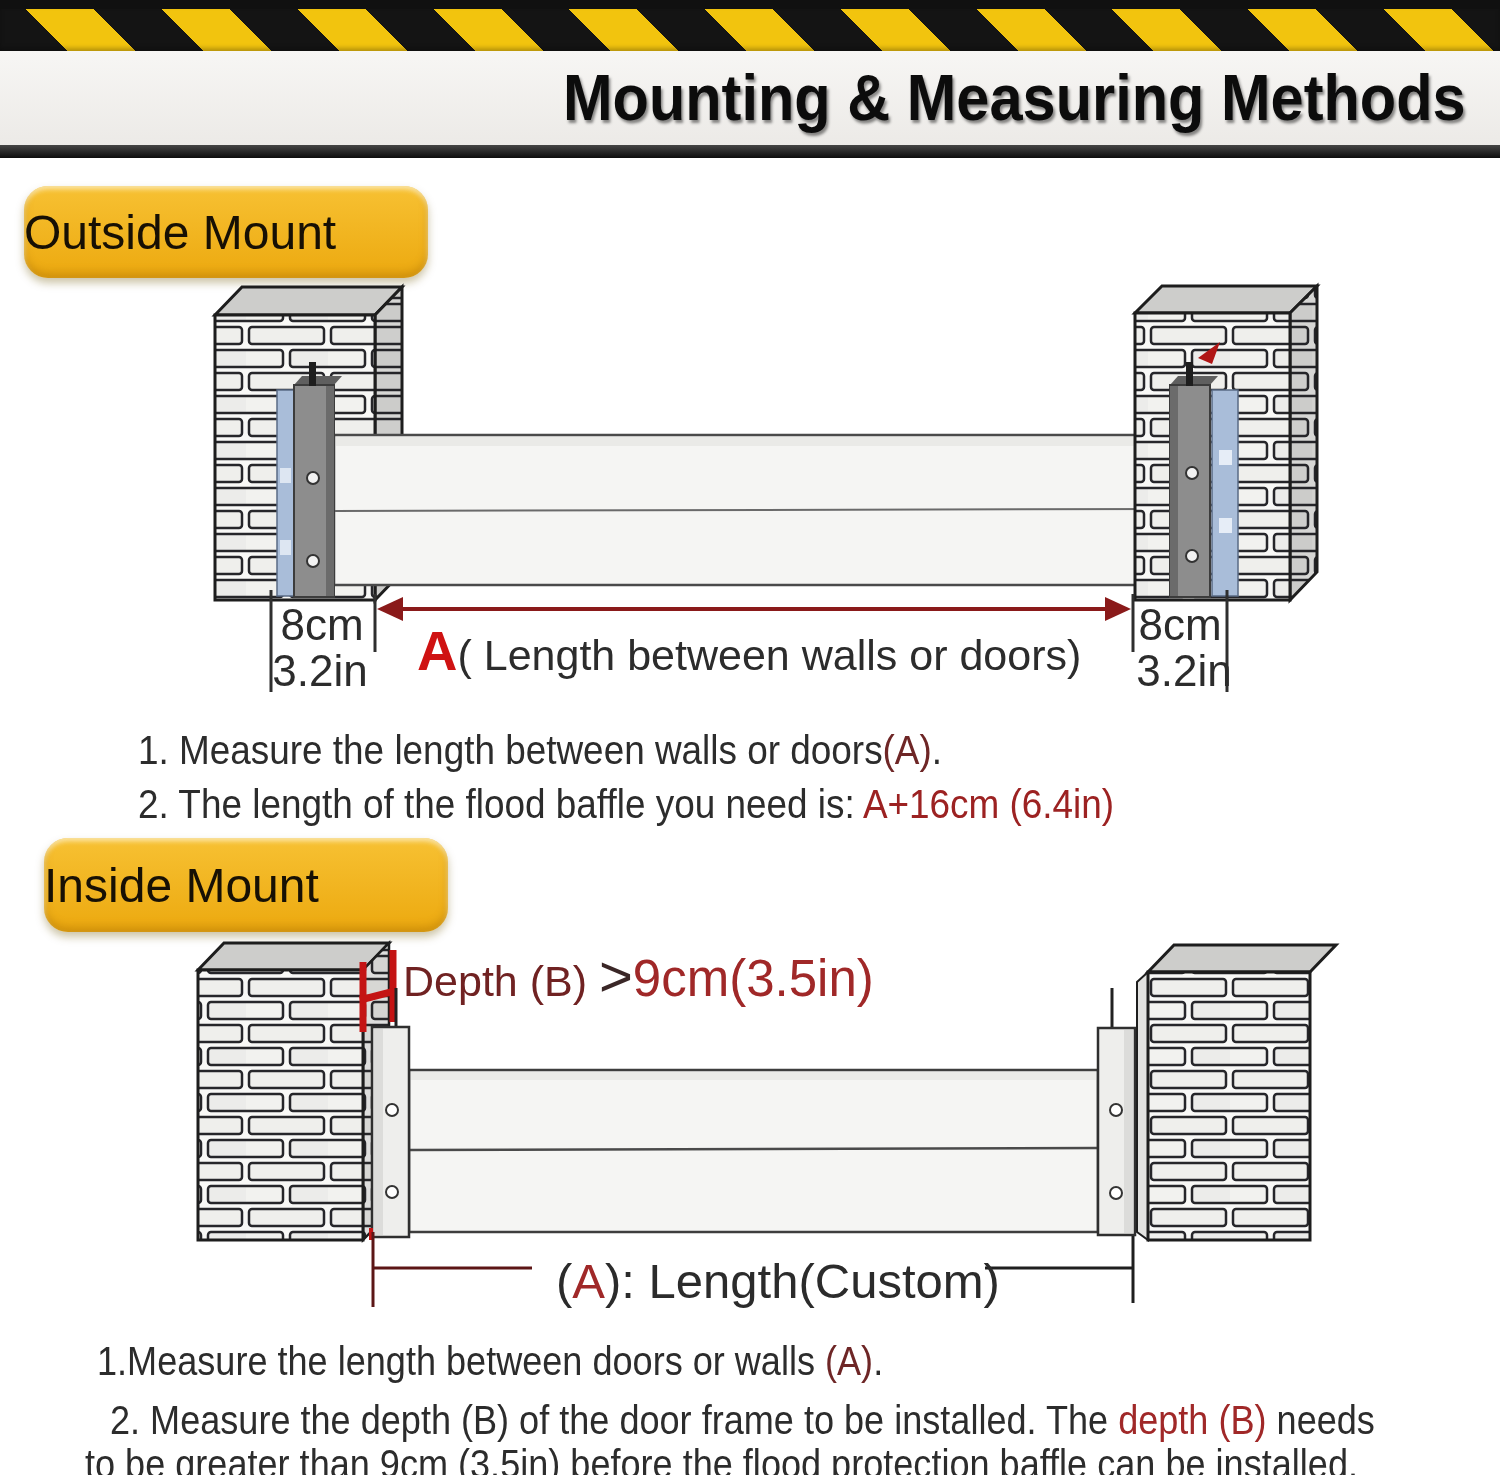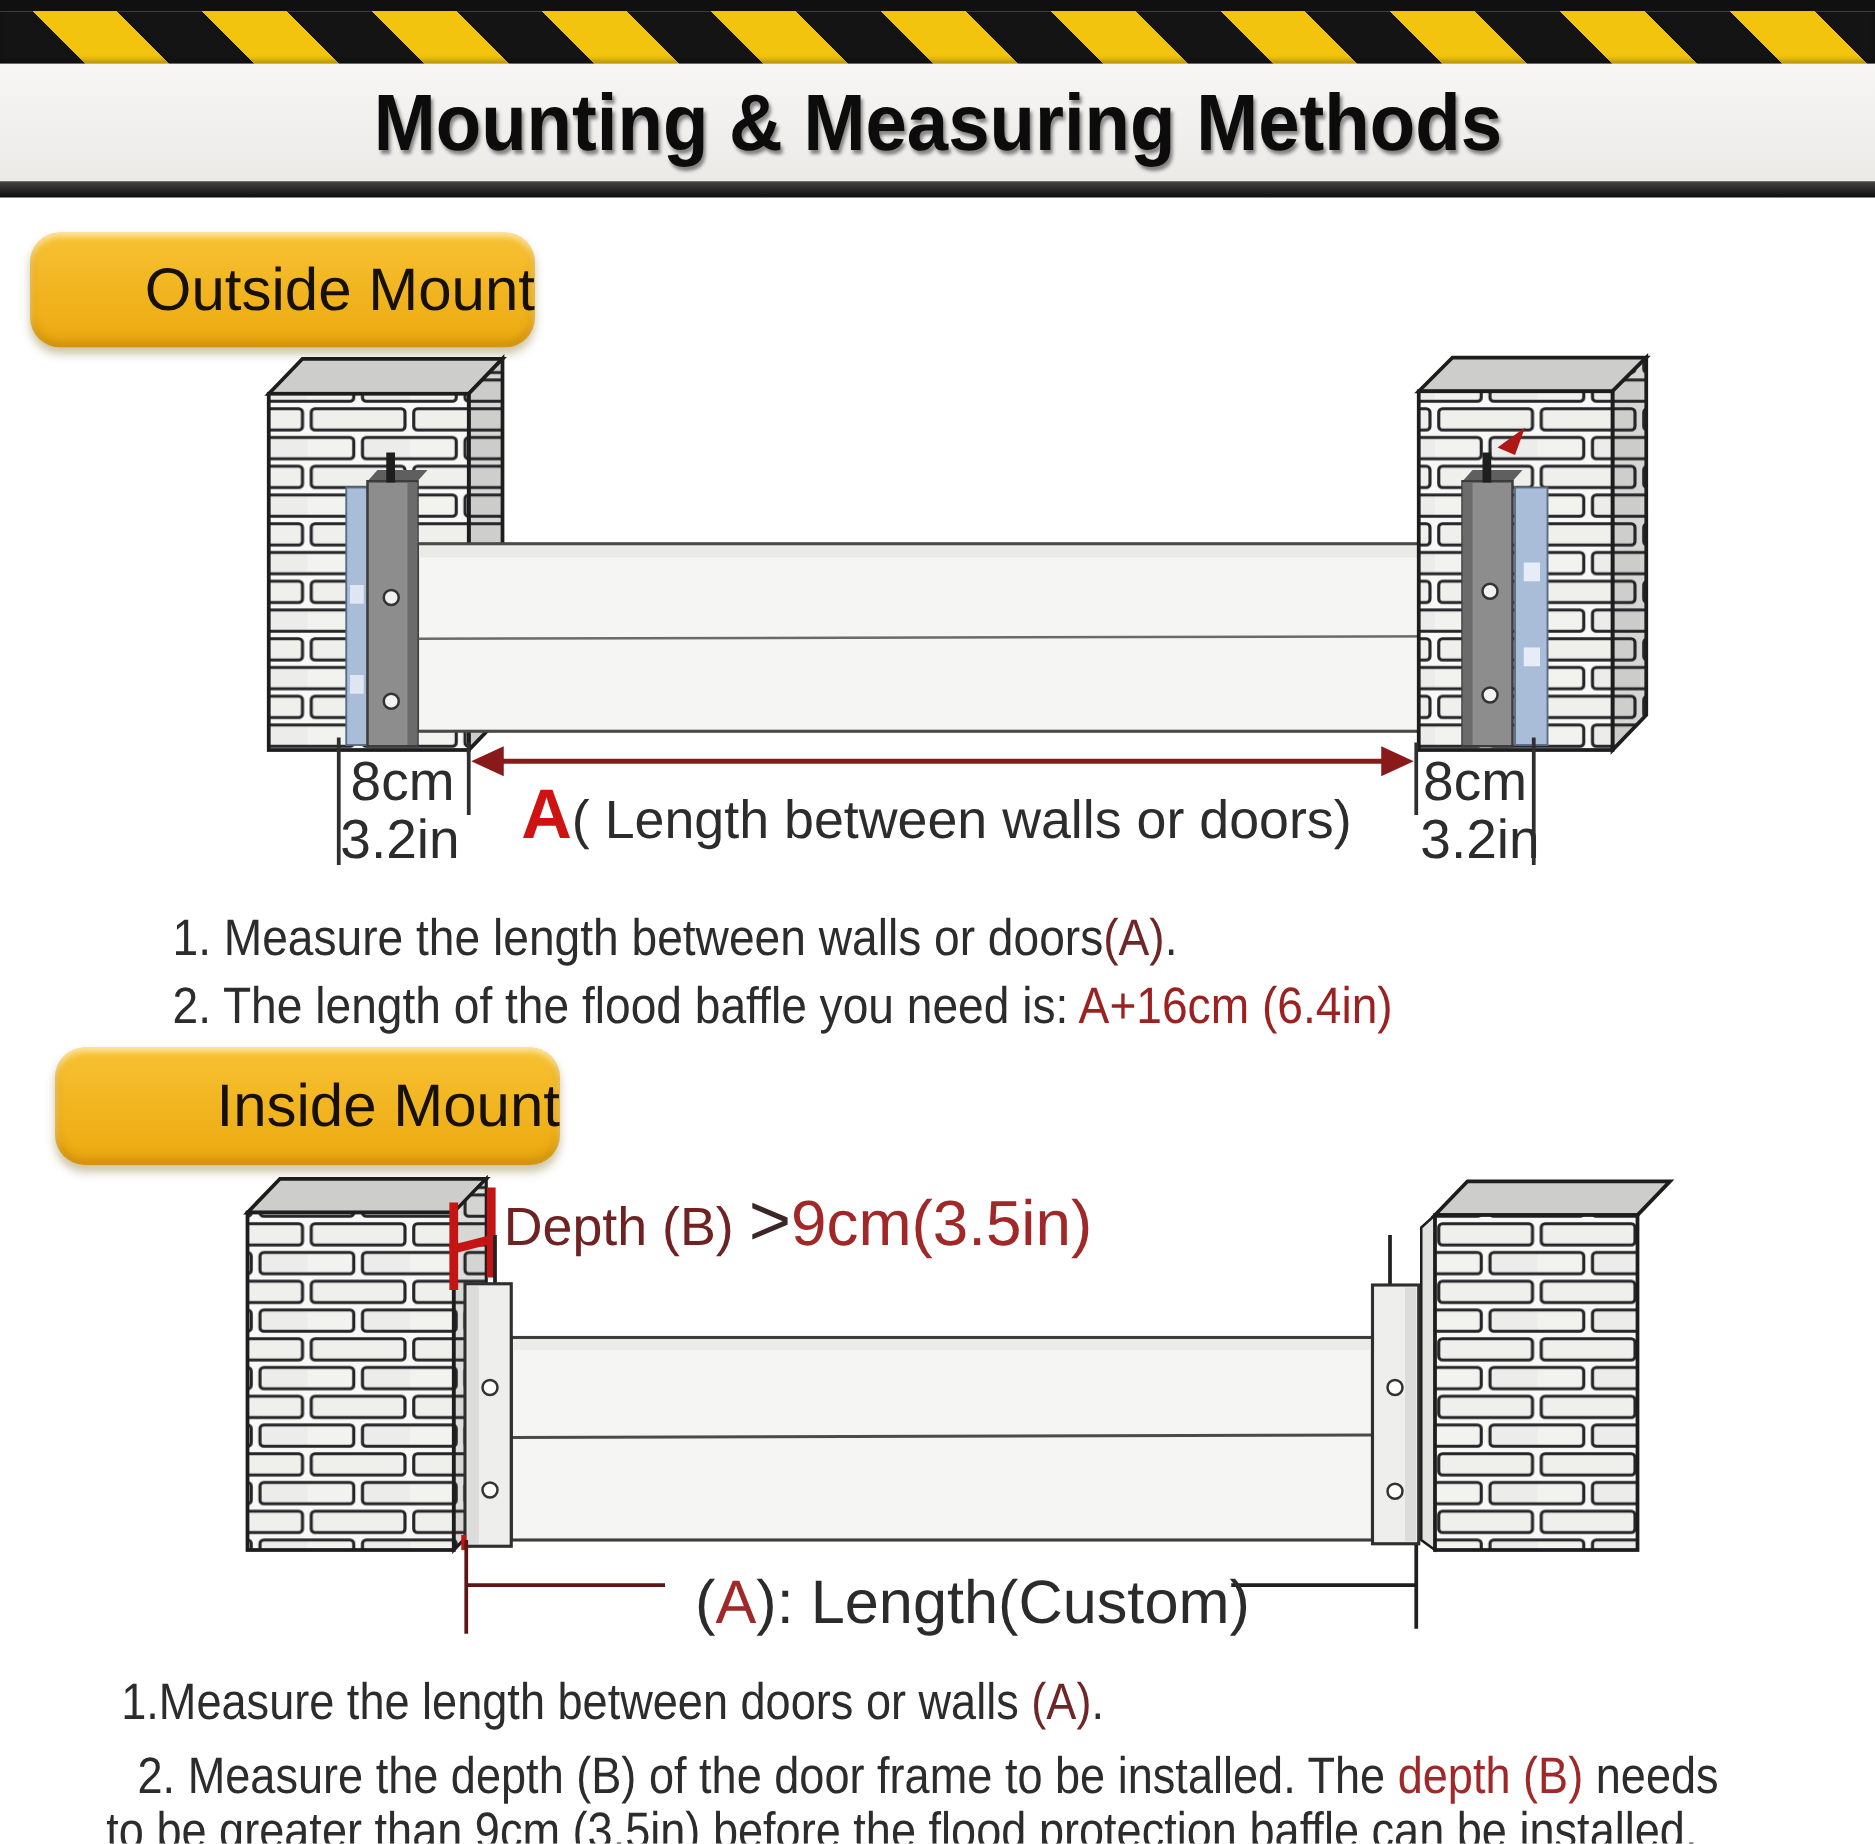--- a/index.html
+++ b/index.html
@@ -4,30 +4,30 @@
 <style>
   html,body{margin:0;padding:0;background:#ffffff;}
   .page{position:relative;width:1500px;height:1475px;background:#fff;overflow:hidden;
         font-family:"Liberation Sans",sans-serif;color:#2c2c2c;}
   
   .top-black{position:absolute;left:0;top:0;width:1500px;height:9px;background:#101010;}
   .stripe{position:absolute;left:0;top:9px;width:1500px;height:42px;
           background:repeating-linear-gradient(45deg,#141414 0 48px,#f2c40e 48px 96px);
           box-shadow:inset 0 -3px 4px rgba(0,0,0,.25);}
   .title-band{position:absolute;left:0;top:51px;width:1500px;height:94px;
-          background:linear-gradient(#f7f6f4,#eceae7);display:flex;align-items:center;justify-content:center;}
+          background:linear-gradient(#f7f6f4,#eceae7);display:flex;align-items:center;justify-content:flex-end;}
   .title-band .t{display:inline-block;transform:scaleX(.93);font-size:64px;font-weight:bold;color:#0c0c0c;
           letter-spacing:0px;text-shadow:2px 3px 3px rgba(0,0,0,.45);white-space:nowrap;}
   .dark-bar{position:absolute;left:0;top:145px;width:1500px;height:13px;
           background:linear-gradient(#454545,#0d0d0d);}
   
   .badge{position:absolute;width:404px;height:92px;border-radius:24px;
          background:linear-gradient(#f7c133,#eca90f);
          box-shadow:0 5px 8px rgba(110,85,0,.35), inset 0 -5px 8px rgba(150,95,0,.35), inset 0 3px 5px rgba(255,240,190,.9);
-         display:flex;align-items:center;justify-content:flex-end;
+         display:flex;align-items:center;justify-content:flex-start;
          font-size:48px;color:#171004;white-space:nowrap;}
   .badge-outside{left:24px;top:186px;}
   .badge-inside{left:24px;top:838px;height:94px;margin-left:20px;}
   
   .diagram{position:absolute;left:0;}
   svg text{font-family:"Liberation Sans",sans-serif;}
   
   .steps{position:absolute;white-space:nowrap;transform-origin:0 0;}
   .o-step1{left:138px;top:727px;font-size:41px;transform:scaleX(.9);}
   .o-step2{left:138px;top:781px;font-size:41px;transform:scaleX(.9);}

